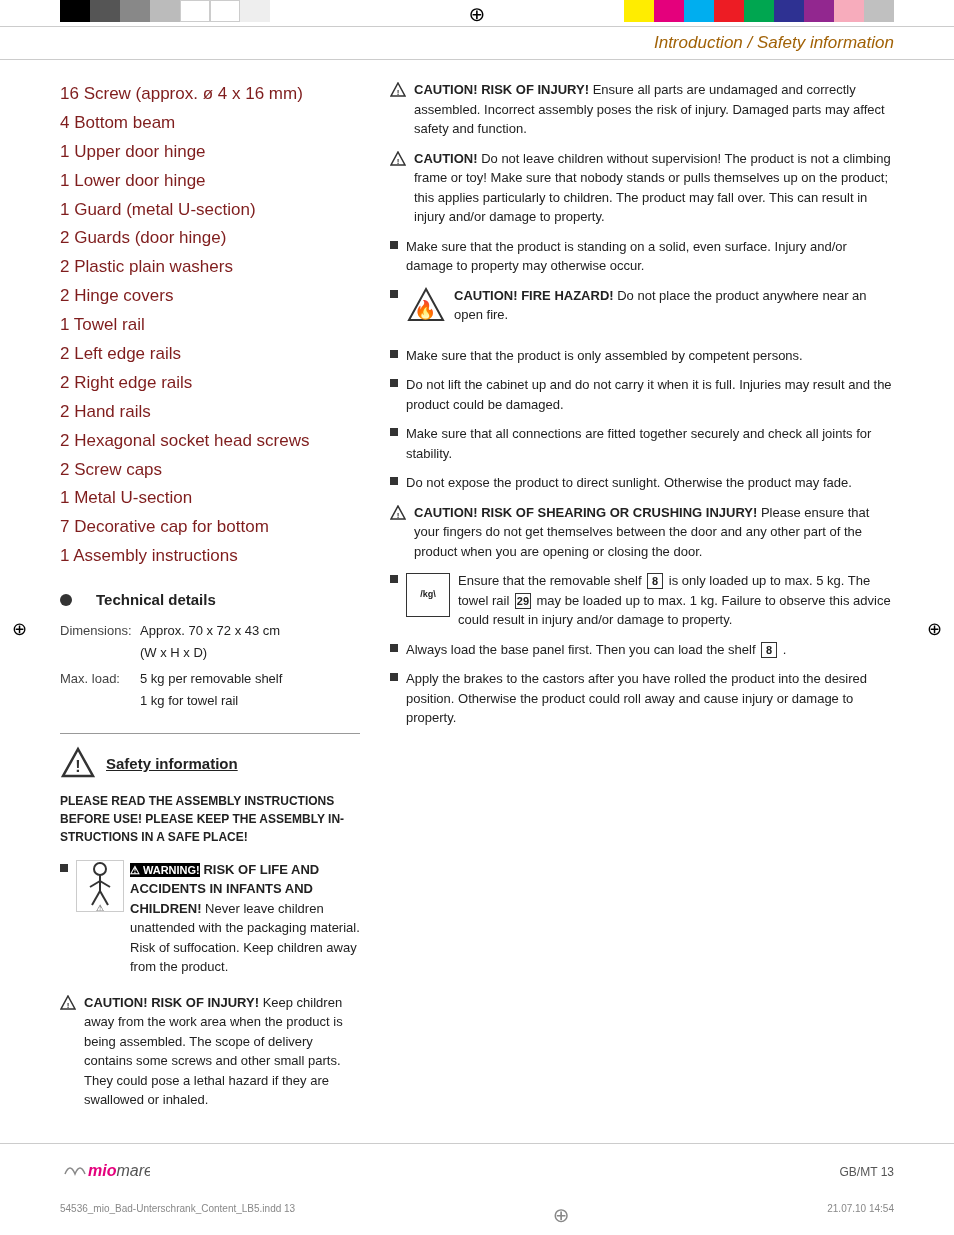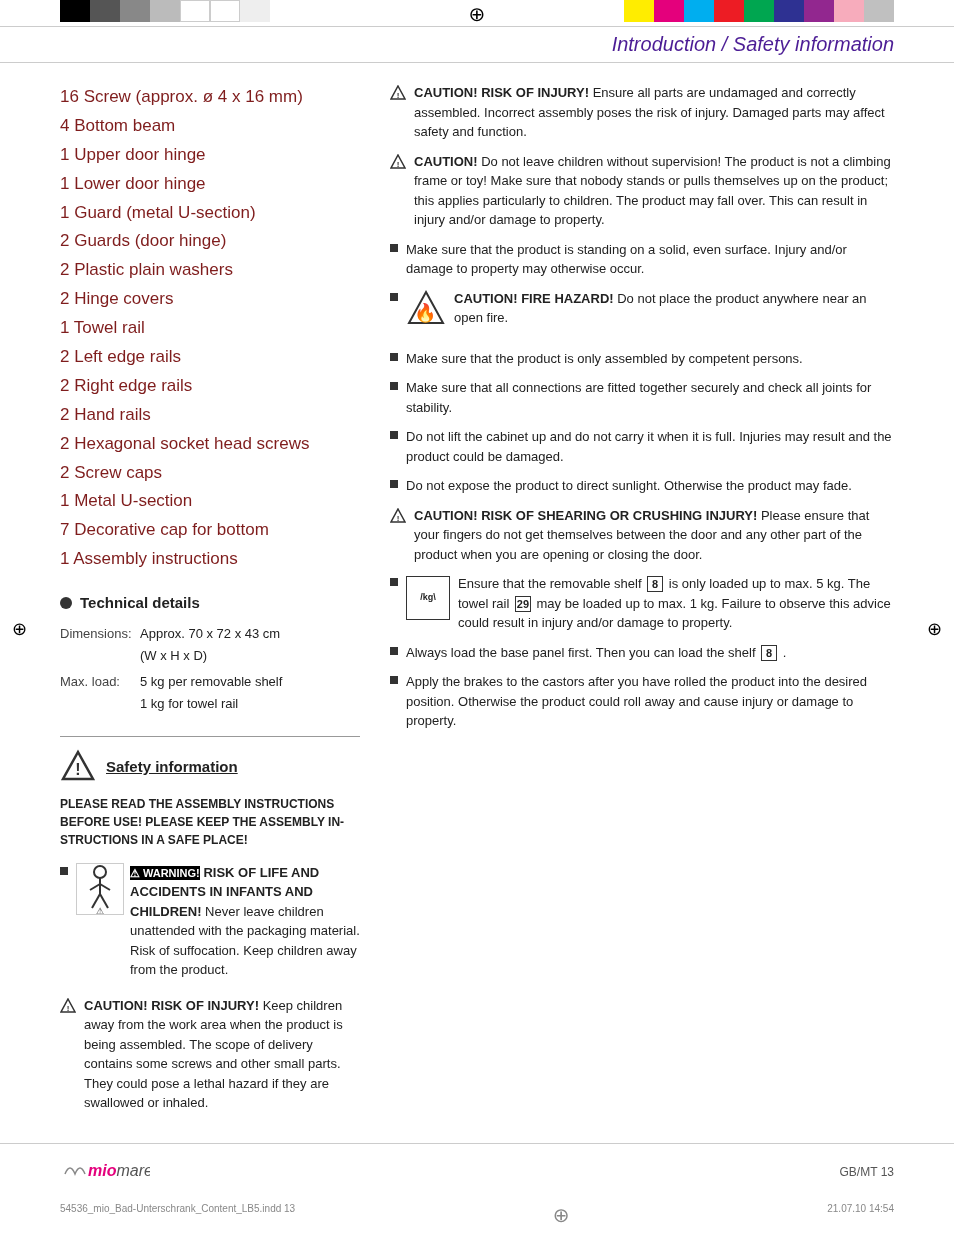--- a/index.html
+++ b/index.html
@@ -56,22 +56,22 @@
     .header {
       border-top: 1px solid #ccc;
       border-bottom: 1px solid #ccc;
       padding: 6px 60px;
       display: flex;
       justify-content: flex-end;
       align-items: center;
       margin-top: 4px;
     }
     .header-title {
-      font-size: 20px;
-      color: #4c1d95;
+      font-size: 17px;
+      color: #a16207;
       font-style: italic;
     }
     
     .main-content {
       display: flex;
       flex: 1;
       padding: 20px 60px 20px 60px;
       gap: 30px;
     }
     
@@ -92,21 +92,21 @@
     
     .tech-details {
       margin-bottom: 20px;
     }
     .tech-title {
       font-size: 15px;
       font-weight: bold;
       color: #222;
       display: flex;
       align-items: center;
-      gap: 8px;
+      gap: 24px;
       margin-bottom: 12px;
     }
     .bullet-dot {
       width: 12px;
       height: 12px;
       background: #333;
       border-radius: 50%;
       flex-shrink: 0;
       display: inline-block;
     }
@@ -463,26 +463,26 @@
         </div>
       </div>
 
       <div class="right-item">
         <div class="sq-bullet"></div>
         <div class="right-item-content">Make sure that the product is only assembled by competent persons.</div>
       </div>
 
       <div class="right-item">
         <div class="sq-bullet"></div>
+        <div class="right-item-content">Do not lift the cabinet up and do not carry it when it is full. Injuries may result and the product could be damaged.</div>
+      </div>
+
+      <div class="right-item">
+        <div class="sq-bullet"></div>
         <div class="right-item-content">Make sure that all connections are fitted together securely and check all joints for stability.</div>
-      </div>
-
-      <div class="right-item">
-        <div class="sq-bullet"></div>
-        <div class="right-item-content">Do not lift the cabinet up and do not carry it when it is full. Injuries may result and the product could be damaged.</div>
       </div>
 
       <div class="right-item">
         <div class="sq-bullet"></div>
         <div class="right-item-content">Do not expose the product to direct sunlight. Otherwise the product may fade.</div>
       </div>
 
       <div class="caution-line">
         <svg class="caution-triangle" viewBox="0 0 16 16" width="16" height="16">
           <polygon points="8,1 15,14 1,14" fill="none" stroke="#333" stroke-width="1.5"></polygon>

